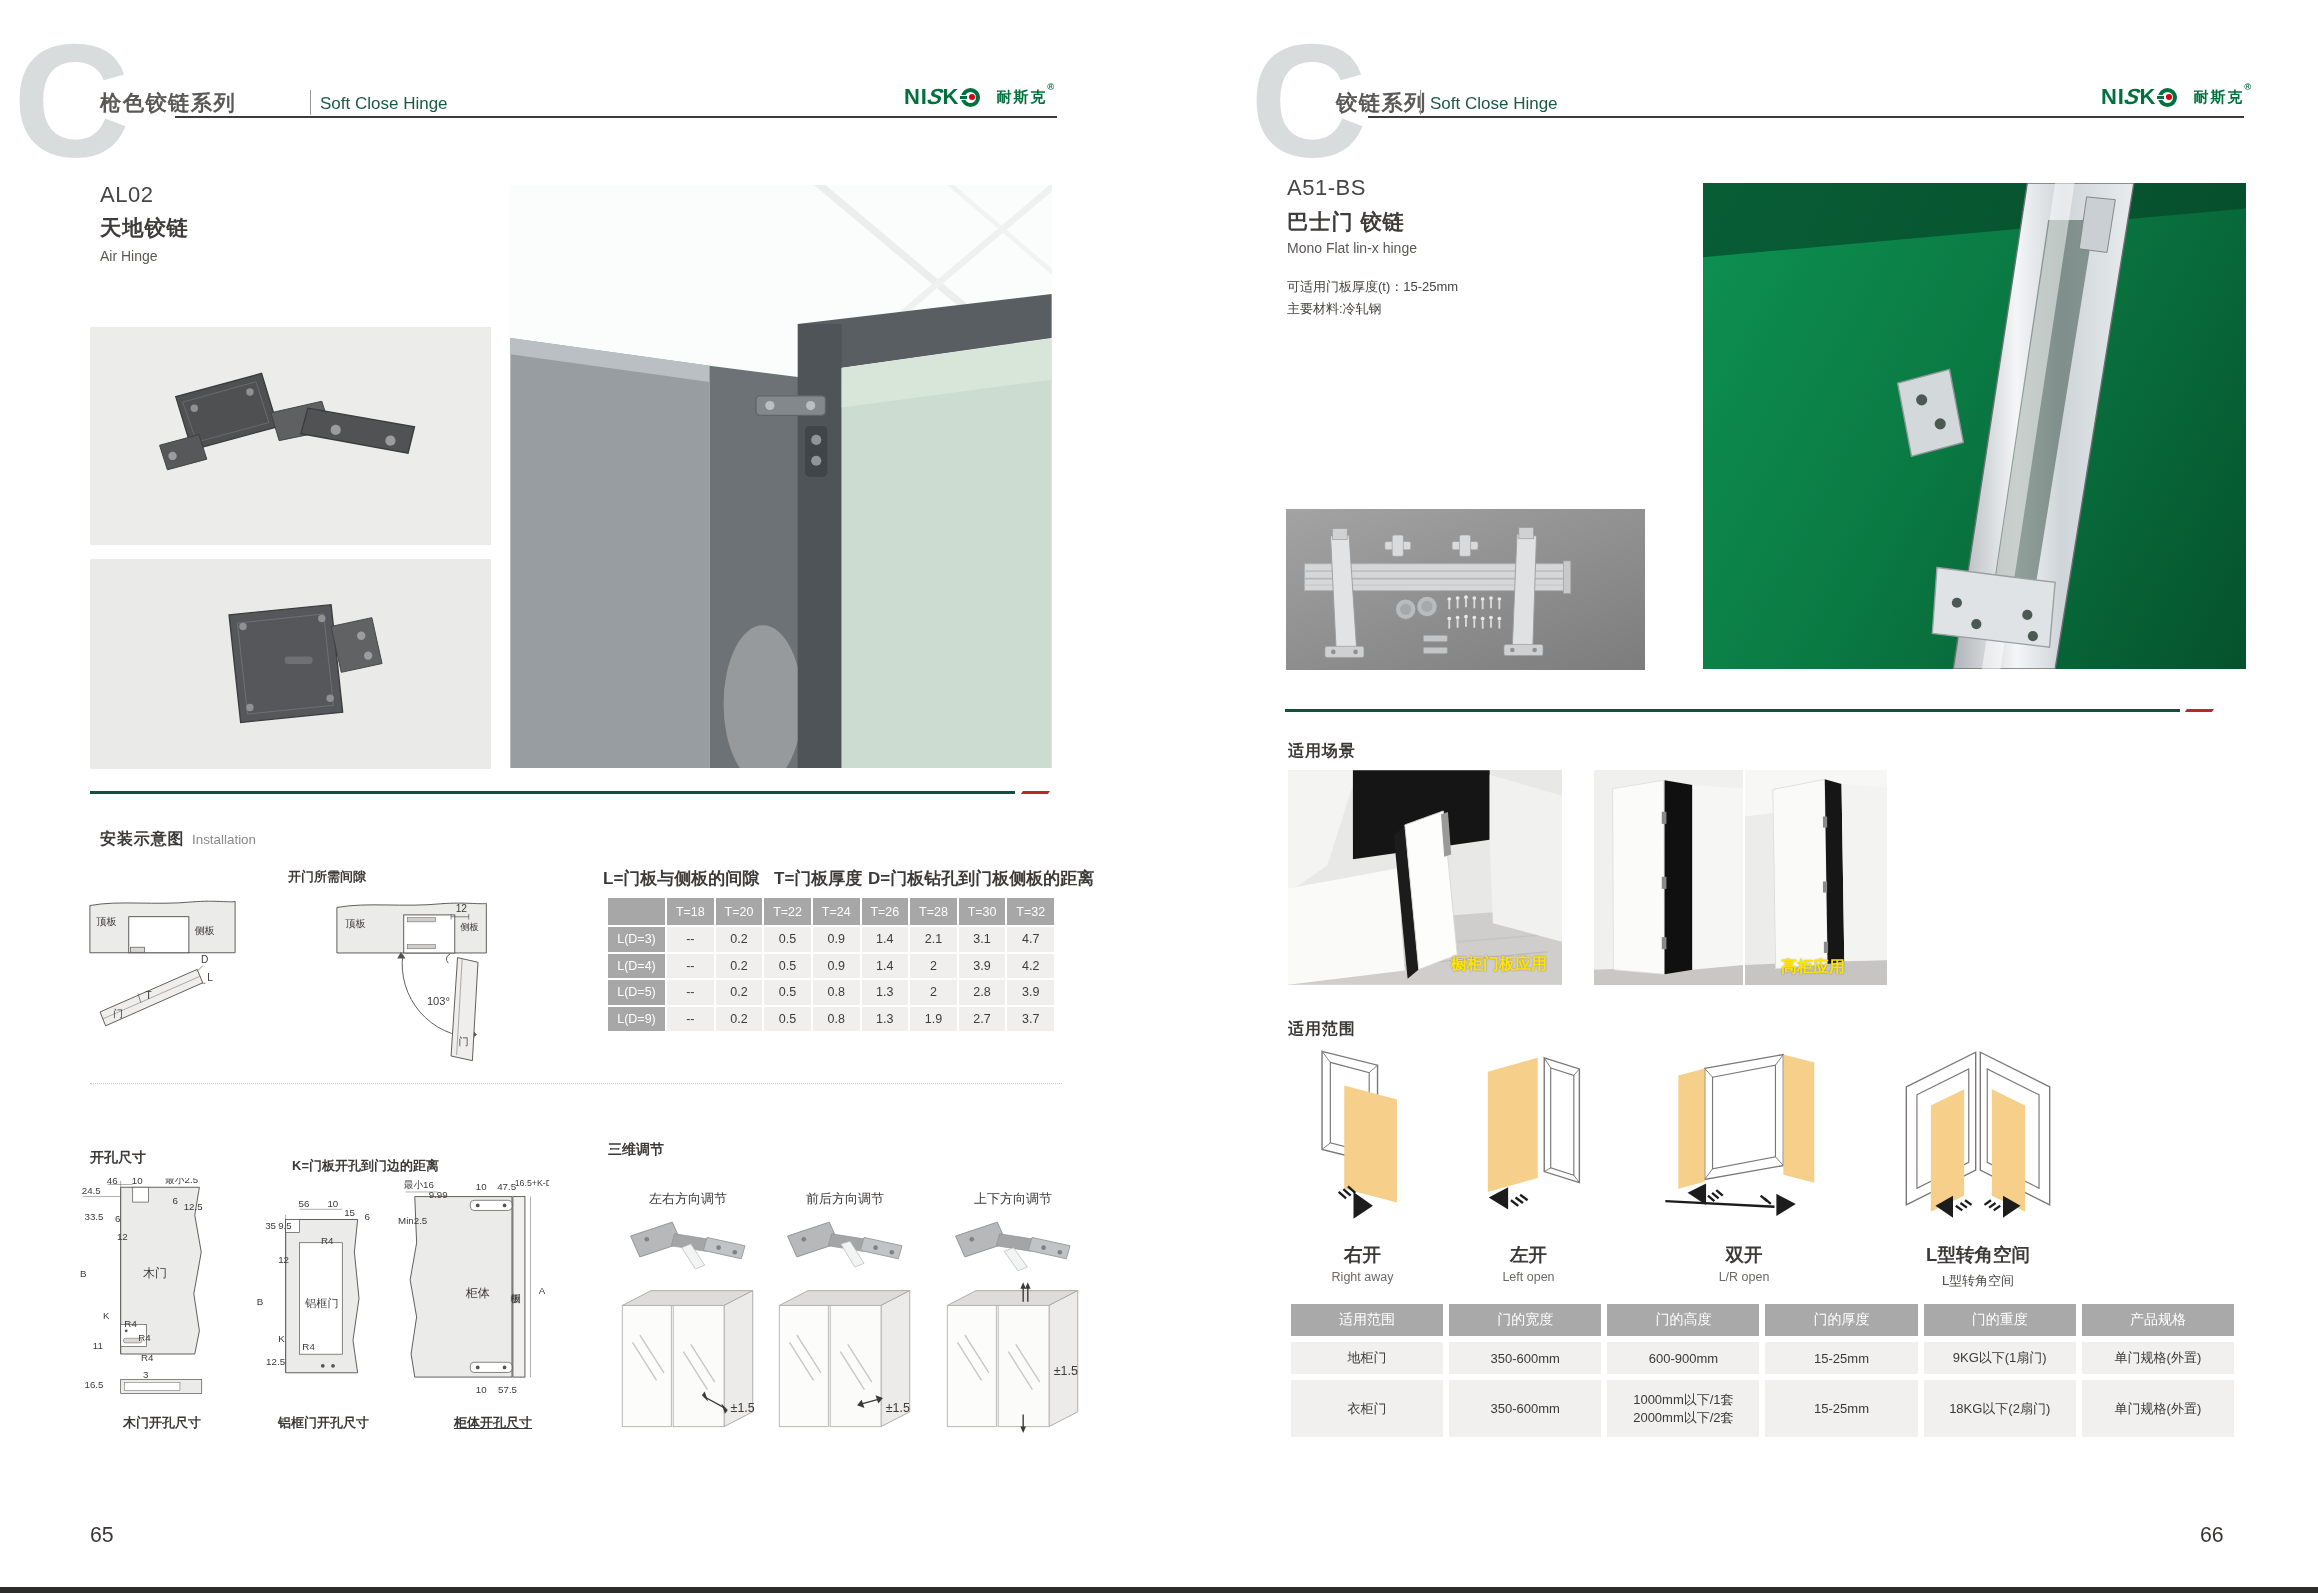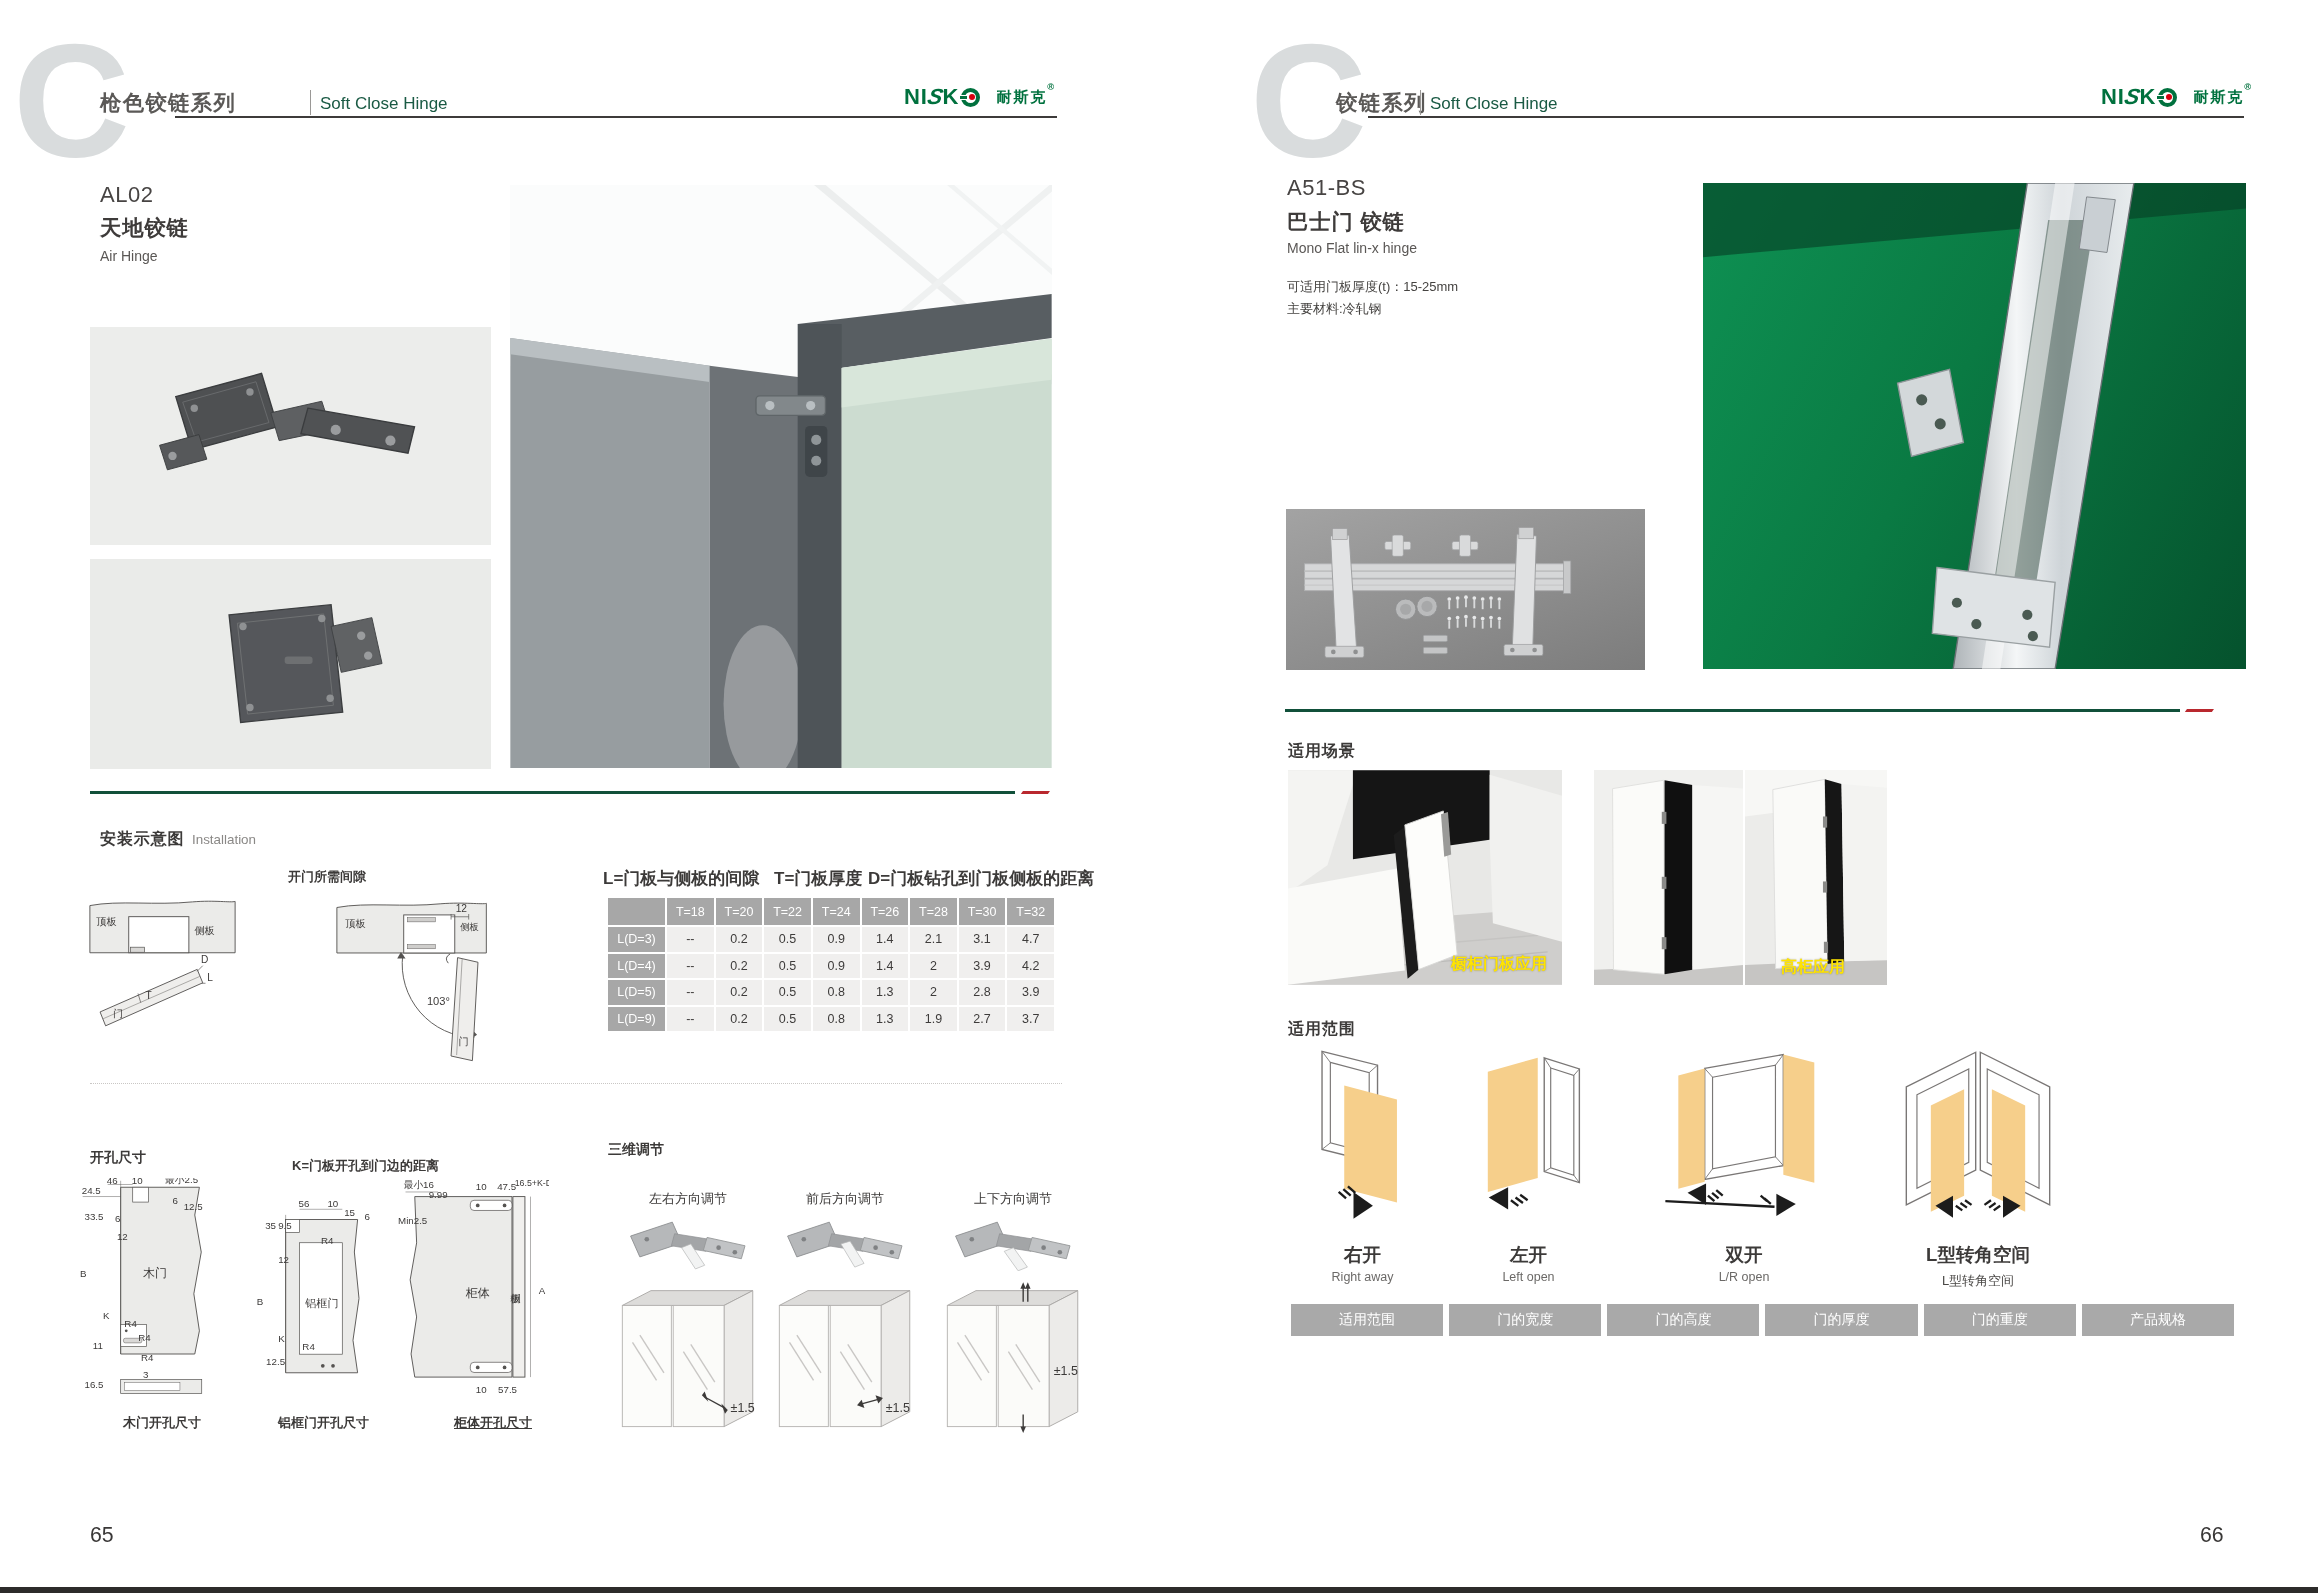--- a/index.html
+++ b/index.html
@@ -714,20 +714,37 @@
     <table class="stable">
       <tbody>
           <tr>
         <th>适用范围</th>
         <th>门的宽度</th>
         <th>门的高度</th>
         <th>门的厚度</th>
         <th>门的重度</th>
         <th>产品规格</th>
       </tr>
+      <tr class="r1">
+        <td>地柜门</td>
+        <td>350-600mm</td>
+        <td>600-900mm</td>
+        <td>15-25mm</td>
+        <td>9KG以下(1扇门)</td>
+        <td>单门规格(外置)</td>
+      </tr>
+      <tr class="r2">
+        <td>衣柜门</td>
+        <td>350-600mm</td>
+        <td>1000mm以下/1套
+2000mm以下/2套</td>
+        <td>15-25mm</td>
+        <td>18KG以下(2扇门)</td>
+        <td>单门规格(外置)</td>
+      </tr>
     </tbody>
       </table>
   </div>
 
   <div class="abs pagenum" style="left:2200px;top:1523px;">66</div>
 
   <div class="abs bottom-strip" style="left:0;top:1587px;width:2333px;height:6.5px;"></div>
 </div>
 
 

